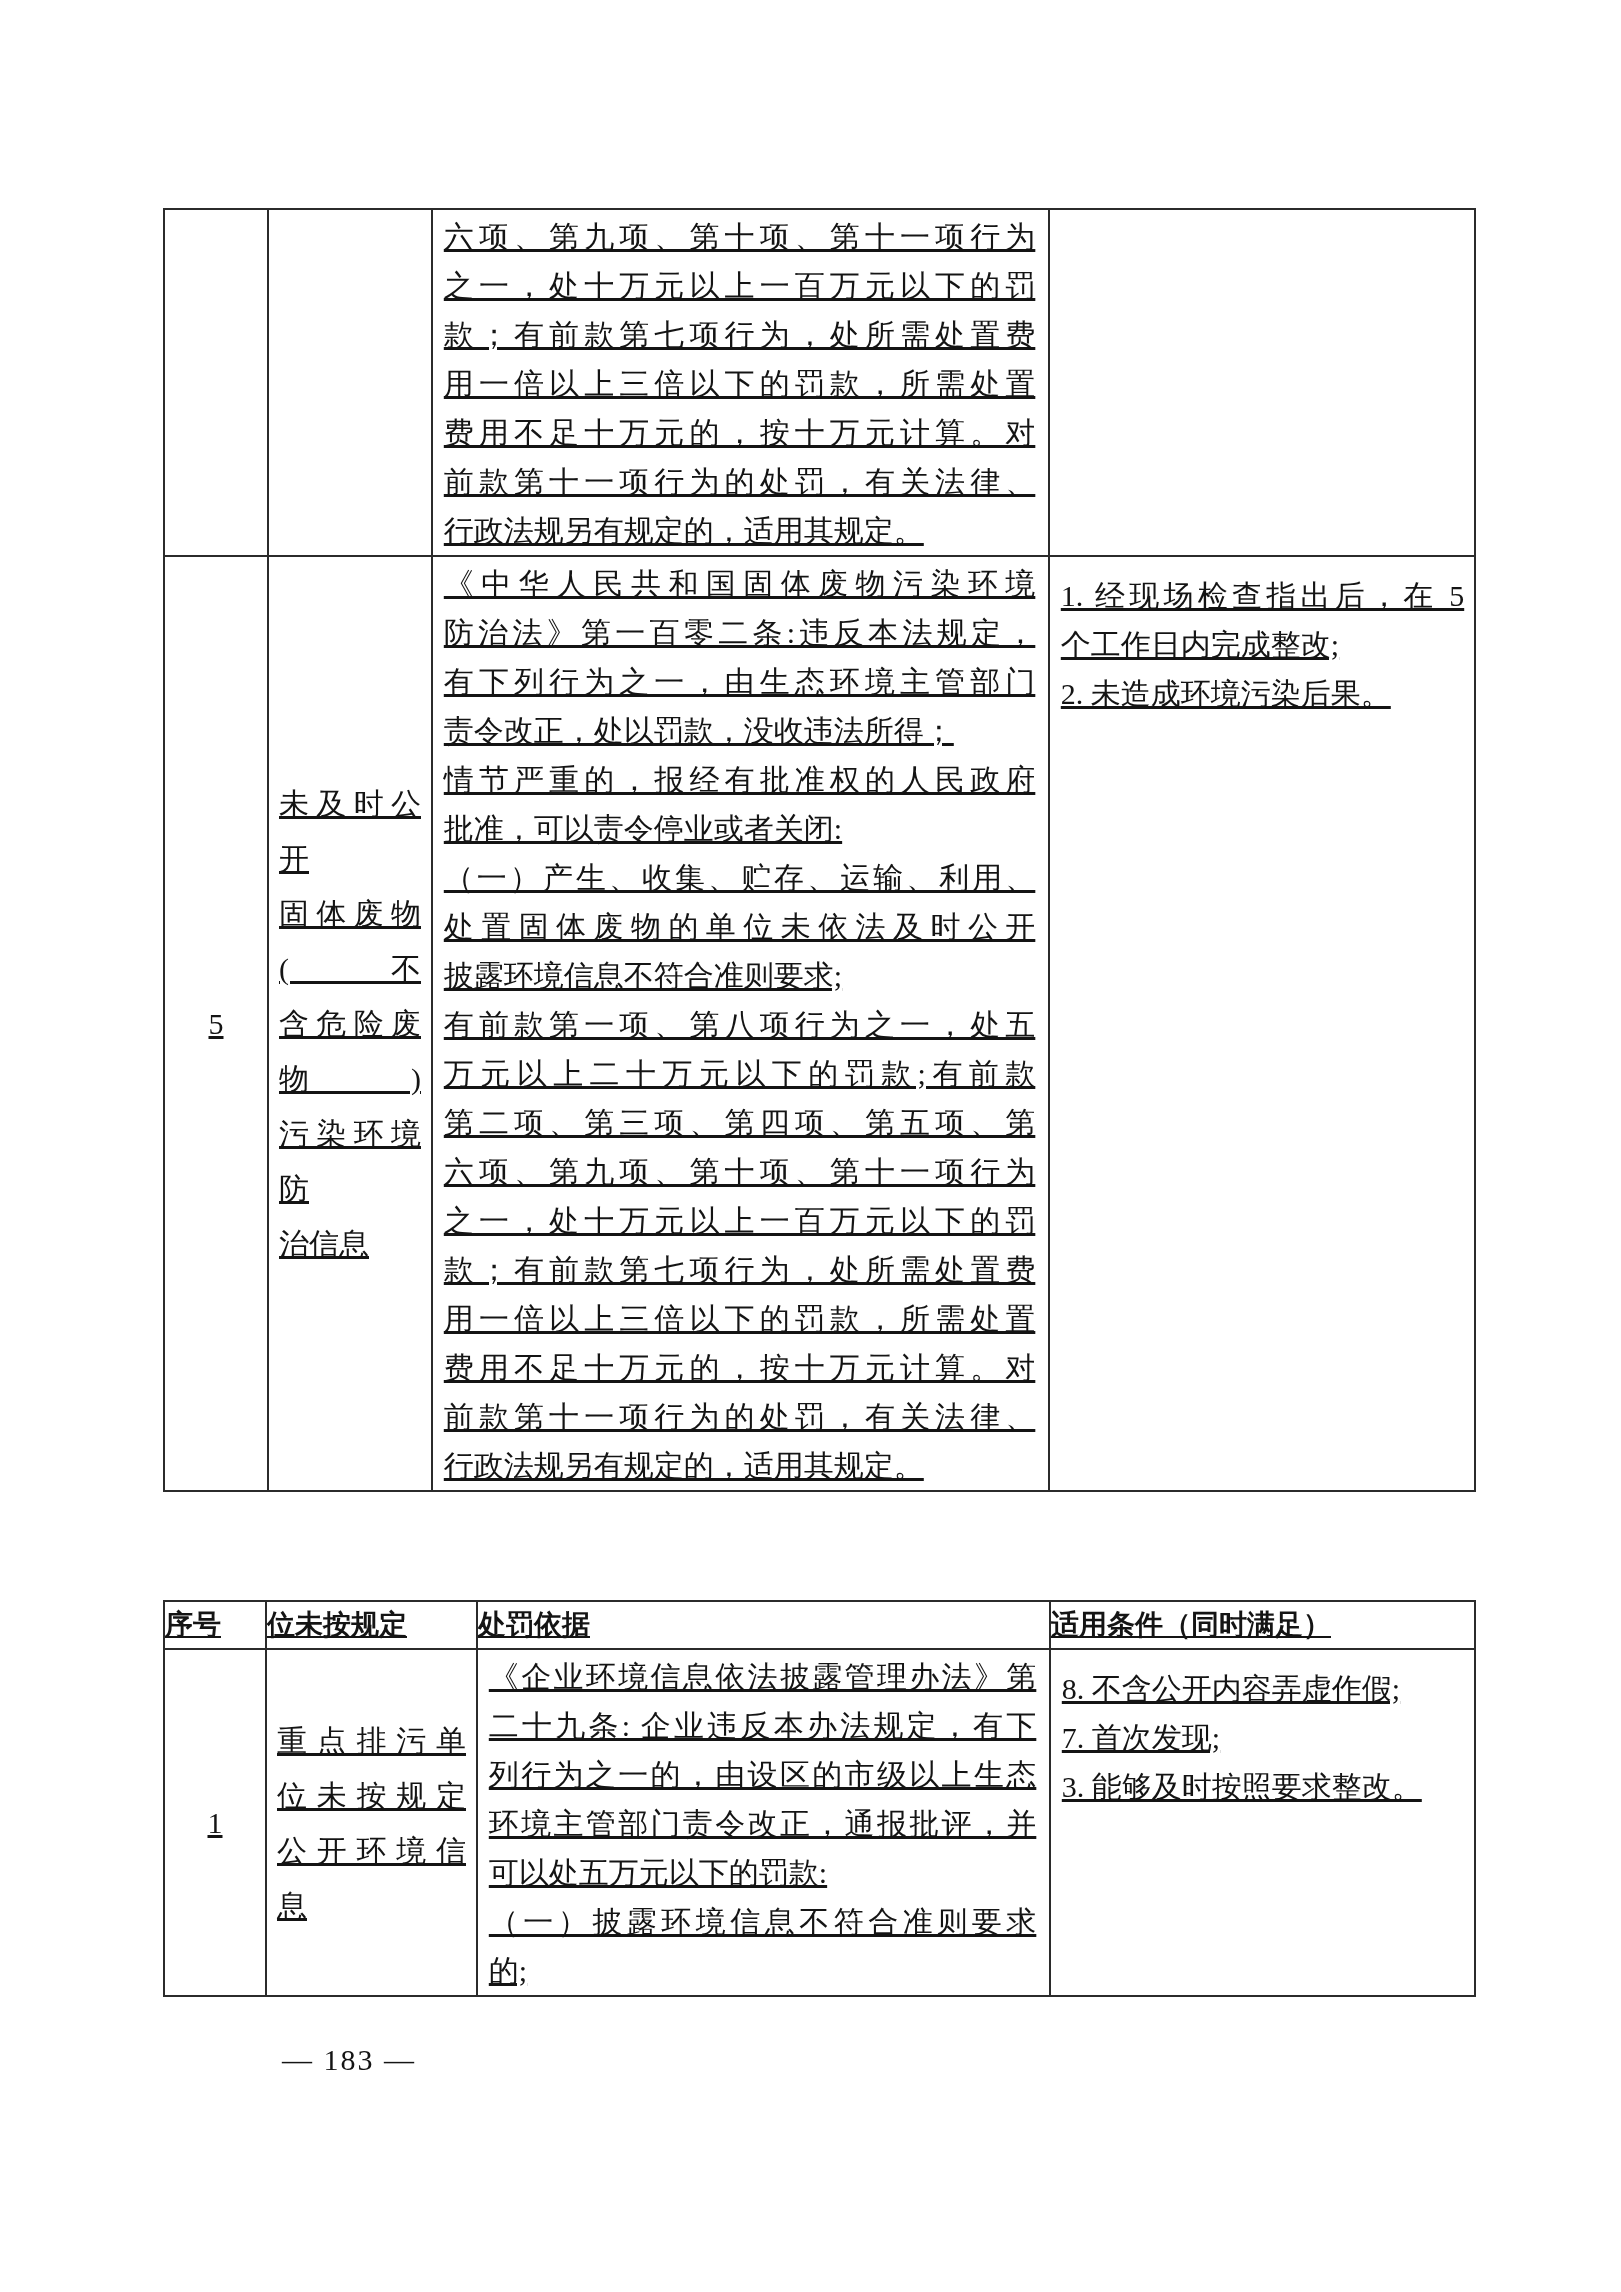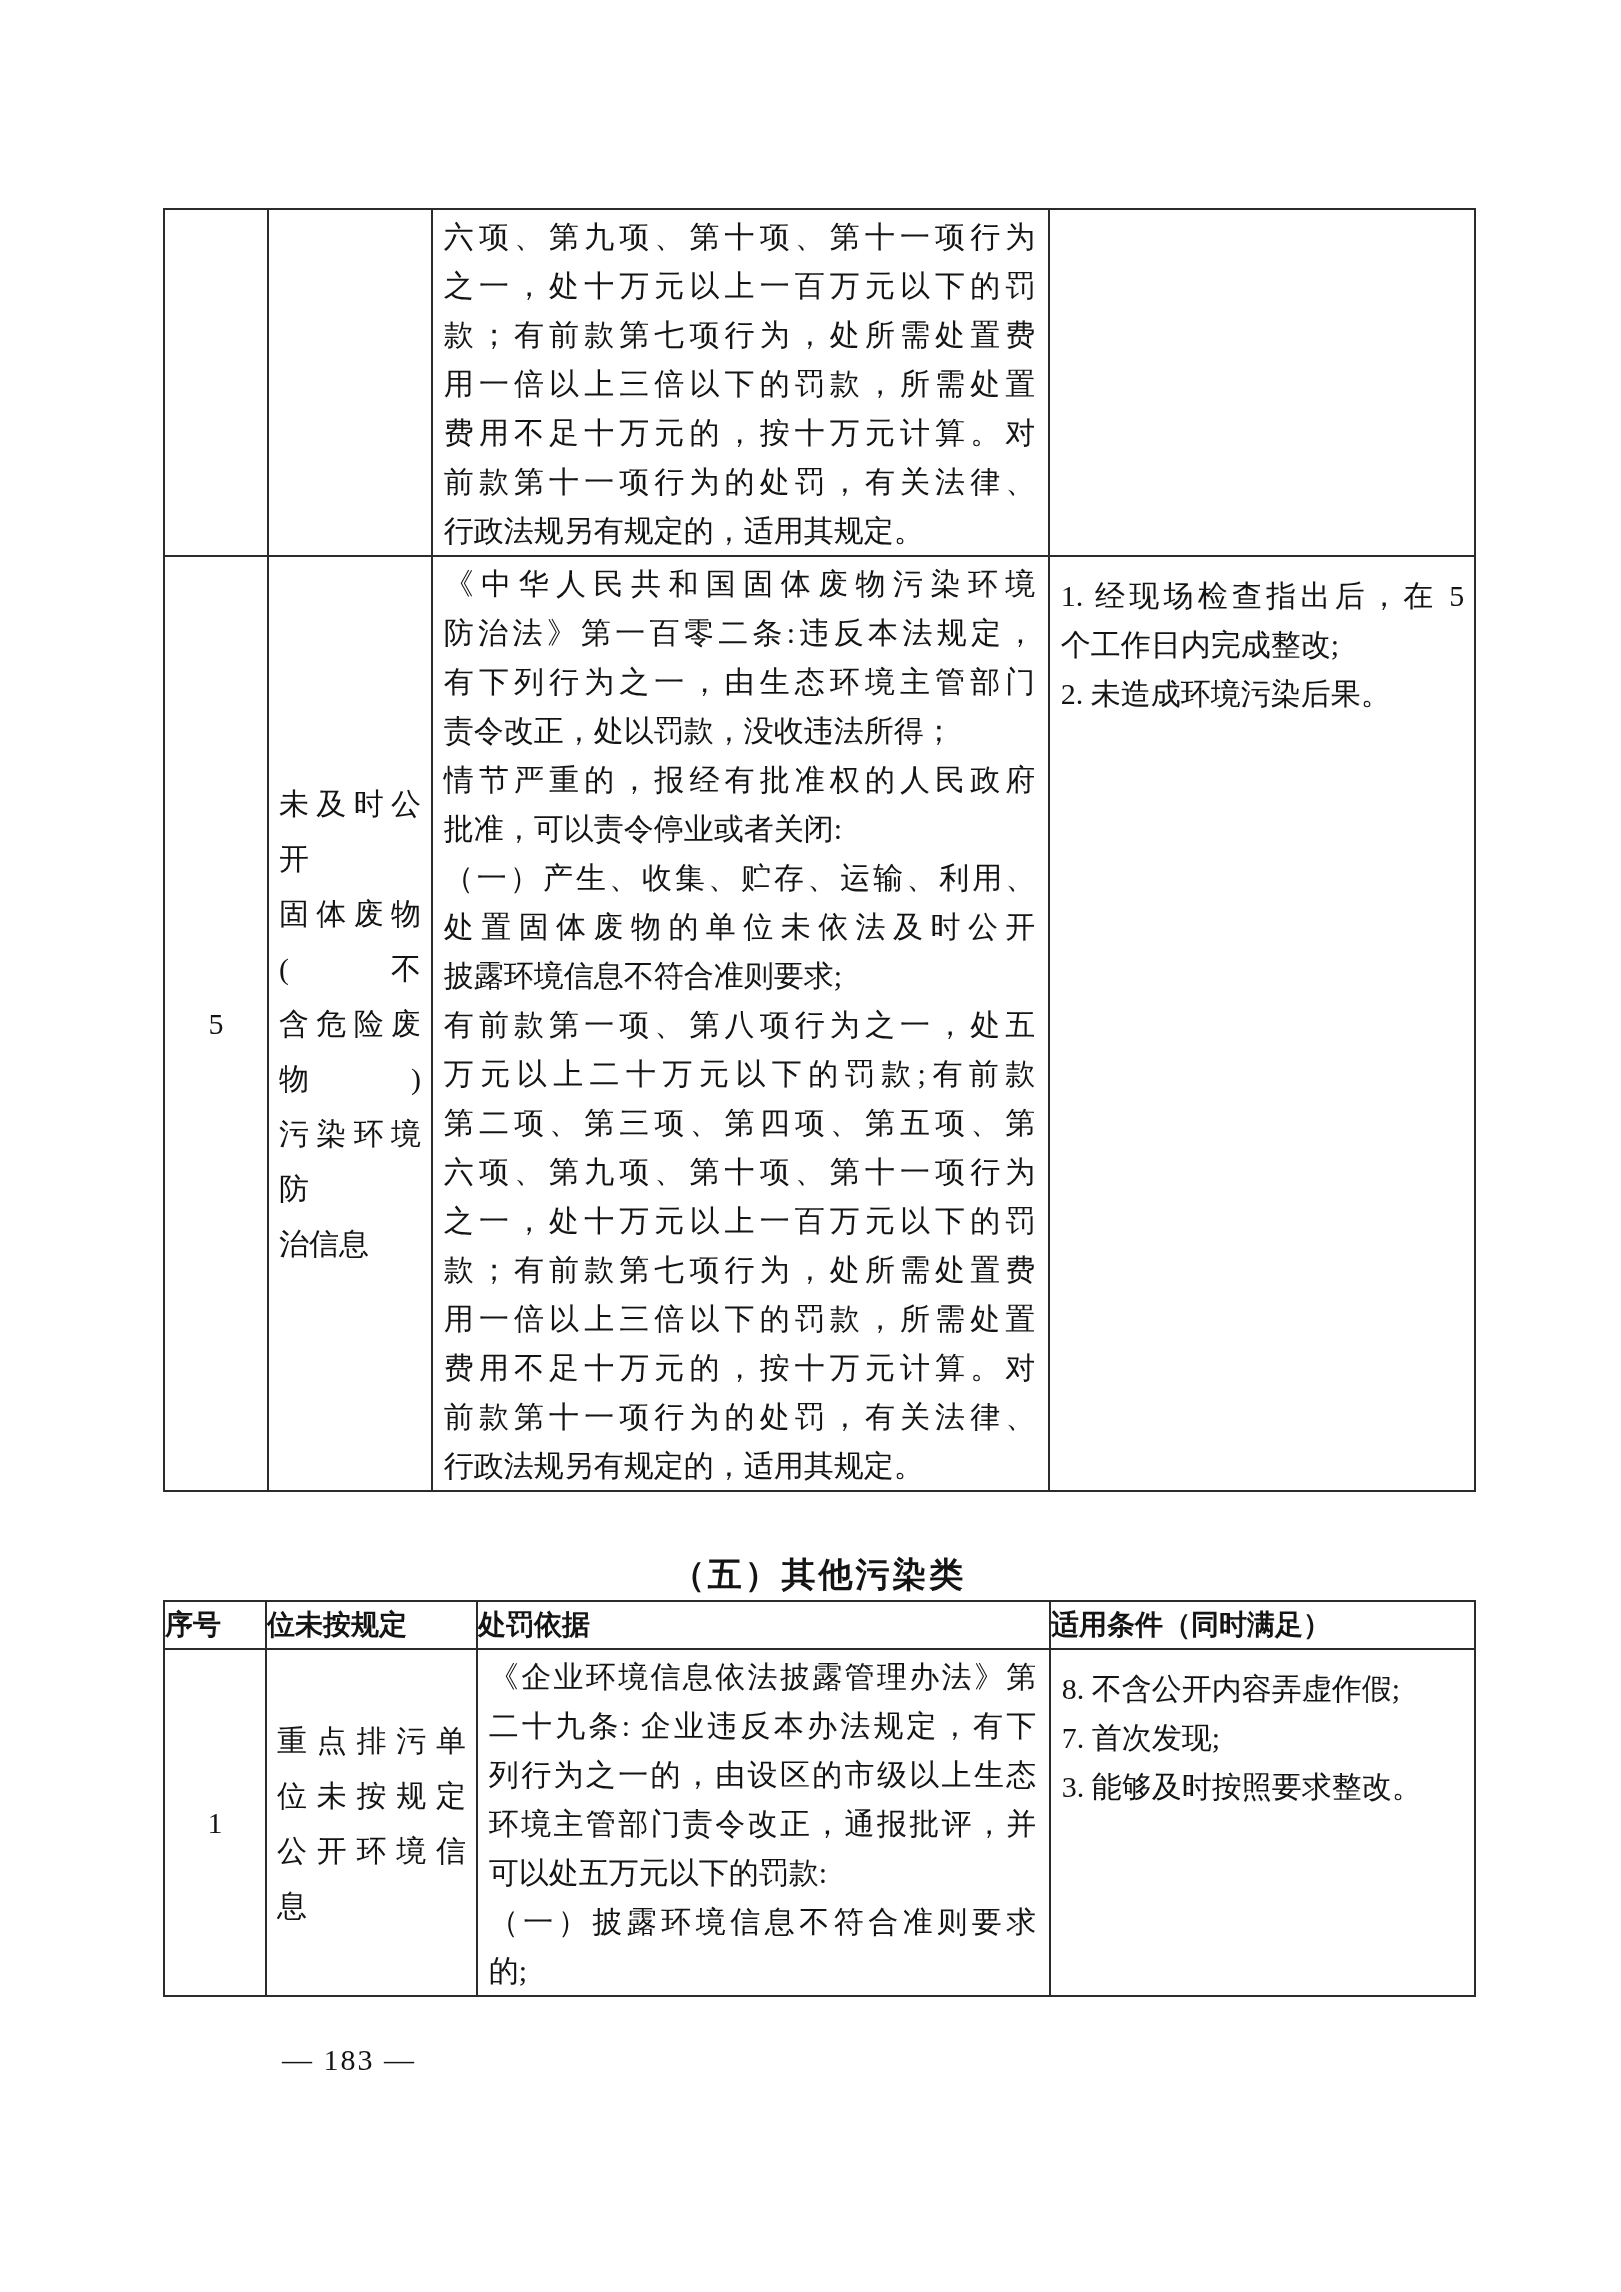--- a/index.html
+++ b/index.html
@@ -18,20 +18,21 @@
   table.doc {
     position: absolute;
     border-collapse: collapse;
     table-layout: fixed;
   }
   table.doc td, table.doc th {
     border: 2px solid #2b2b2b;
     padding: 0;
     vertical-align: top;
     overflow: hidden;
+    text-decoration: underline;
   }
   #table-top { left: 163px; top: 208px; width: 1311px; }
   #table-bottom { left: 163px; top: 1600px; width: 1311px; }
 
   .seq-cell {
     text-align: center;
     vertical-align: middle !important;
     font-size: 30px;
   }
   .item-cell {
@@ -135,21 +136,20 @@
           </td>
       <td class="cond-cell">
             <div class="line">1. 经现场检查指出后，在 5</div>
             <div class="line nat">个工作日内完成整改;</div>
             <div class="line nat">2. 未造成环境污染后果。</div>
           </td>
     </tr>
   </tbody>
     </table>
 
-  <div id="section-heading">（五）其他污染类</div>
 
   <table class="doc" id="table-bottom">
     <colgroup>
       <col style="width:102px">
       <col style="width:211px">
       <col style="width:573px">
       <col style="width:425px">
     </colgroup>
     <tbody>
         <tr class="header-row" style="height:48px">

